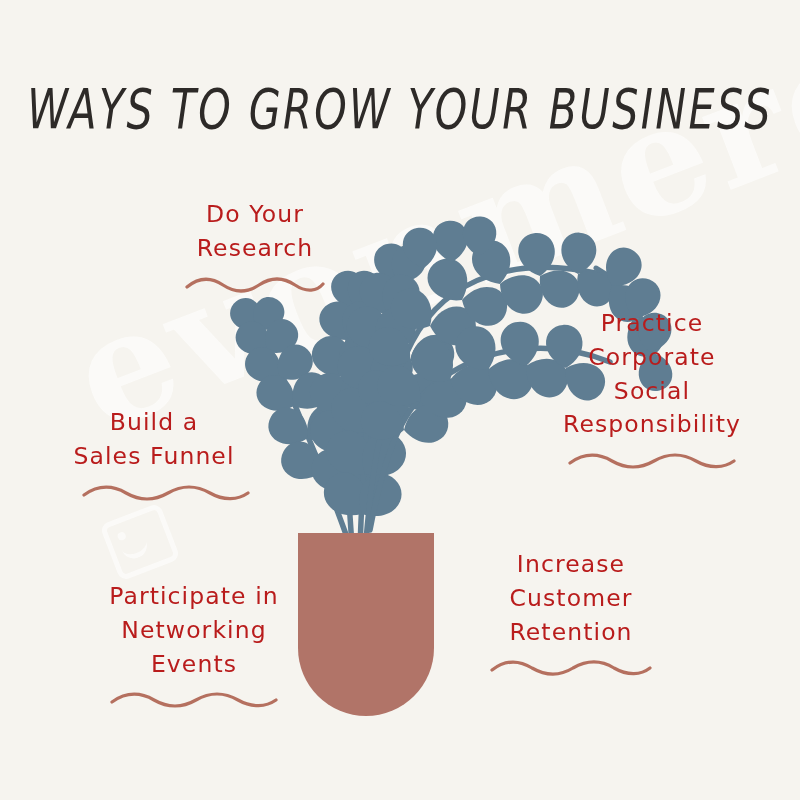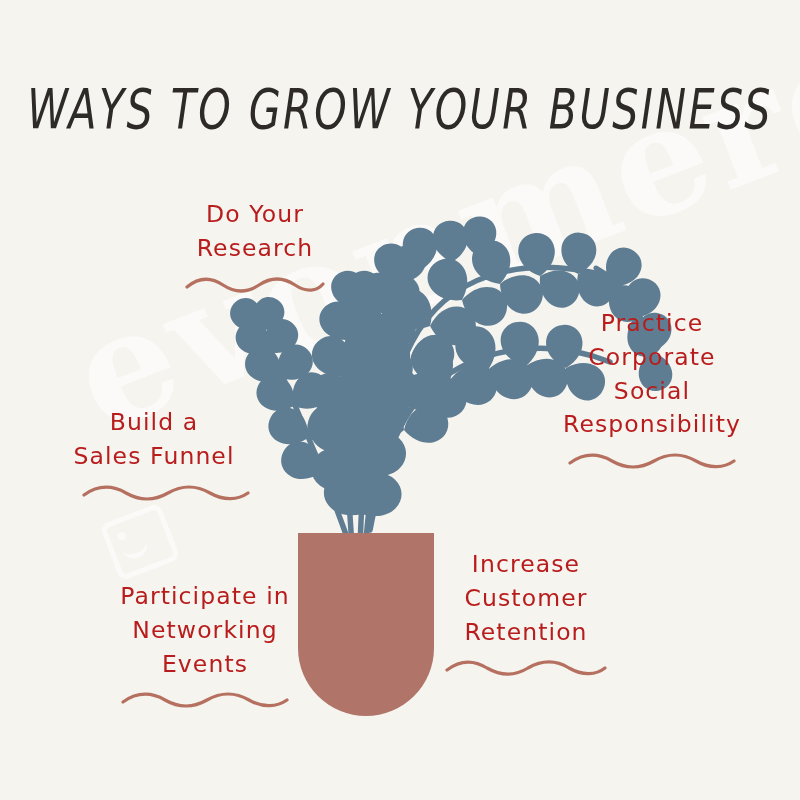--- a/index.html
+++ b/index.html
@@ -115,22 +115,22 @@
   .tip .squiggle { display: block; margin-top: 10px; }
 
   .tip.align-center { text-align: center; }
   .tip.align-right  { text-align: center; margin-top: 16px; }
   .tip.align-right .squiggle  { margin-left: auto; }
   .tip.align-center .squiggle { margin-left: auto; margin-right: auto; }
 
   #tip-research      { left: 160px; top: 198px;  width: 190px; }
   #tip-funnel        { left: 58px;  top: 390px;  width: 192px; }
   #tip-csr           { left: 552px; top: 307px;  width: 200px; }
-  #tip-networking    { left: 107px;  top: 580px;  width: 196px; }
-  #tip-retention     { left: 431px; top: 548px;  width: 190px; }
+  #tip-networking    { left: 96px;  top: 580px;  width: 196px; }
+  #tip-retention     { left: 476px; top: 548px;  width: 190px; }
 </style>
 </head>
 <body>
 
 <div id="canvas">
 
   <div id="watermark">
     <div class="wm-text">evonmerch</div>
     <div class="wm-logo"></div>
   </div>

